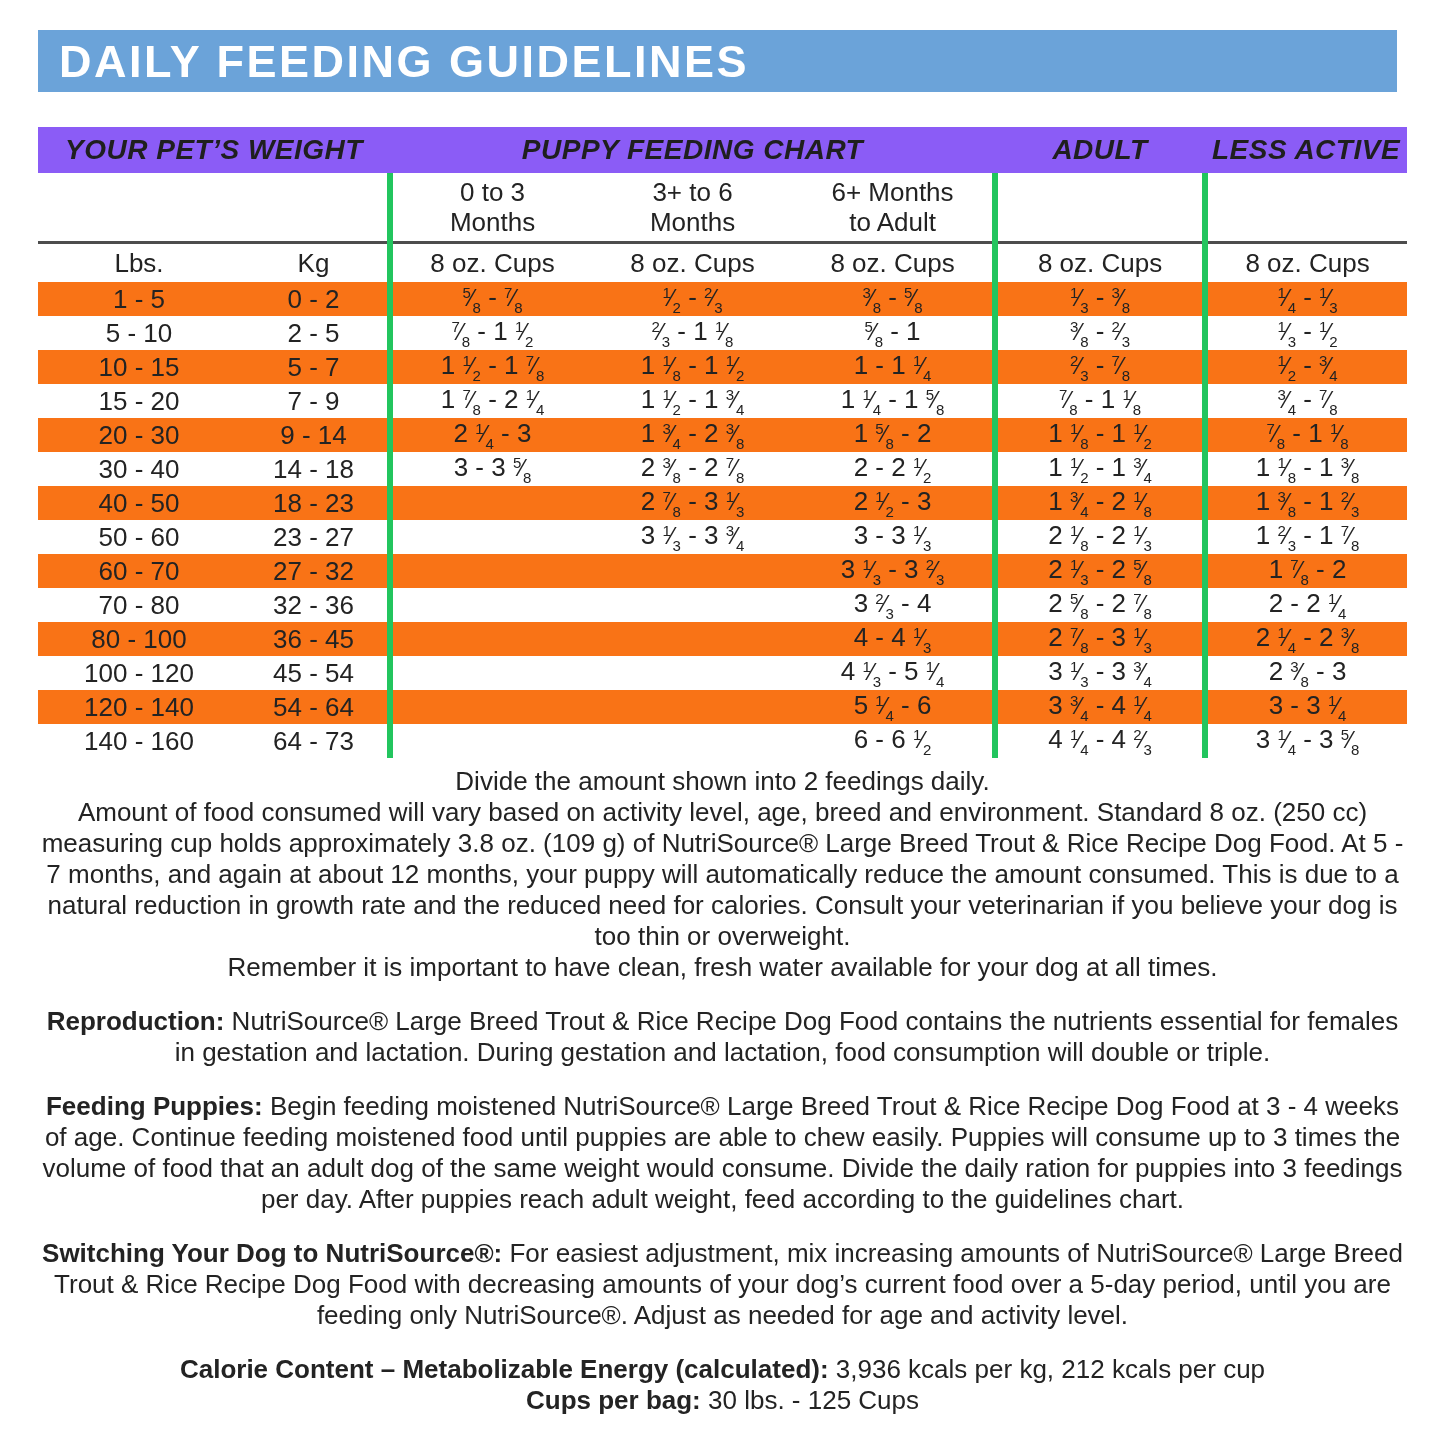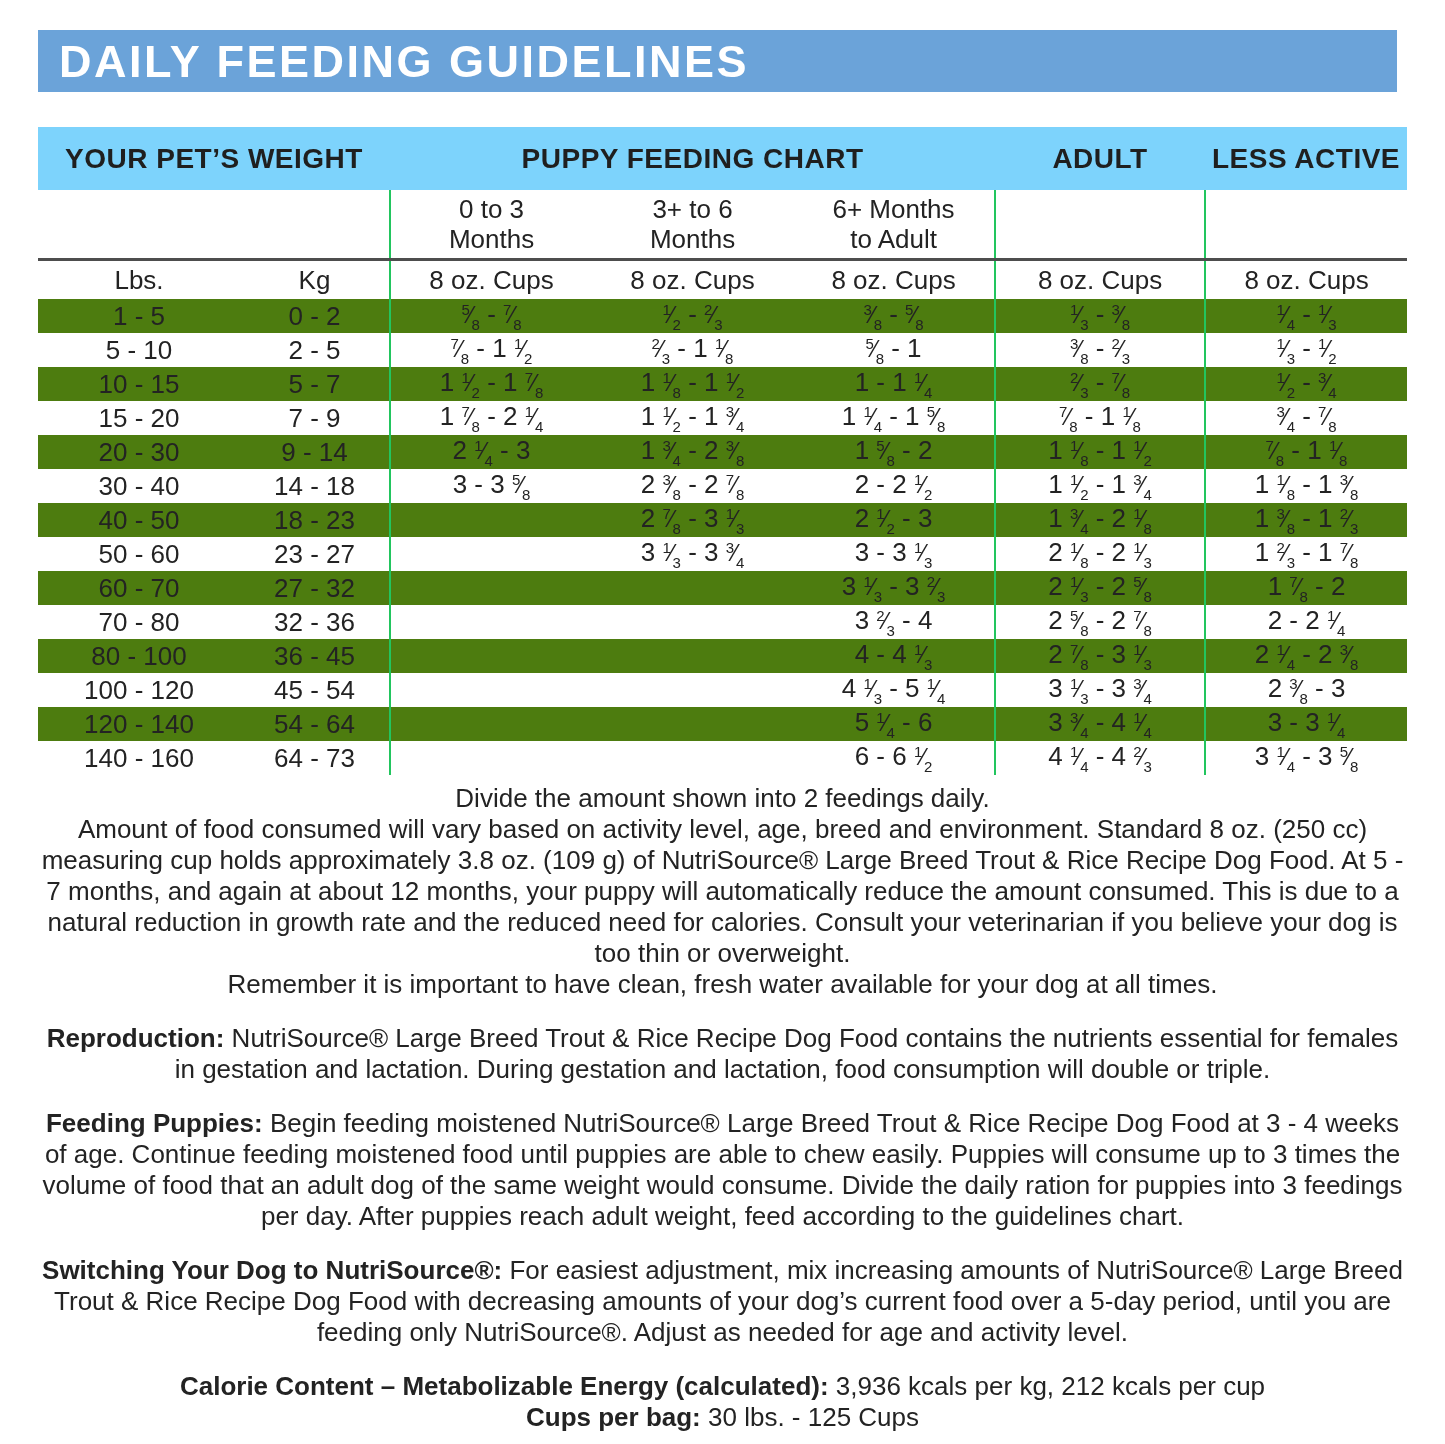--- a/index.html
+++ b/index.html
@@ -20,33 +20,33 @@
 
   
   table.feed { border-collapse:collapse; table-layout:fixed; width:1369px; margin-top:35px; }
   table.feed td { padding:0; text-align:center; vertical-align:middle; }
 
   col.c-lbs {width:202px;} col.c-kg {width:150px;}
   col.c-m1 {width:202px;} col.c-m2 {width:201px;} col.c-m3 {width:202px;}
   col.c-ad {width:210px;} col.c-la {width:202px;}
 
   tr.section-row td {
-    background:#7dd3fc; height:63px;
-    font-weight:bold; font-size:28px; letter-spacing:0.5px; color:#1f1f1f;
+    background:#8b5cf6; height:46px;
+    font-weight:bold; font-size:28px; letter-spacing:0.5px; color:#1f1f1f;font-style:italic;
   }
   tr.months-row td {
     height:68px; font-size:26px; line-height:30px;
     white-space:pre-line; border-bottom:3px solid #4d4d4d;
   }
   tr.units-row td { height:38px; font-size:26px; }
 
-  td.bl { border-left:2px solid #22c55e; }
+  td.bl { border-left:6px solid #22c55e; }
 
   tbody.rows td { height:33px; font-size:26px; }
-  tbody.rows tr.stripe td { background:#4d7c0f; }
+  tbody.rows tr.stripe td { background:#f97316; }
 
   .frac { white-space:nowrap; }
   .fr-n { font-size:15px; vertical-align:8px; }
   .fr-s { font-size:23px; margin:0 -1px; }
   .fr-d { font-size:15px; vertical-align:-7px; }
 
   
   .notes { margin-top:8px; font-size:26px; line-height:31px; color:#232323; }
   .notes p { margin:0;text-align:center; }
   .just { text-align:justify; }

